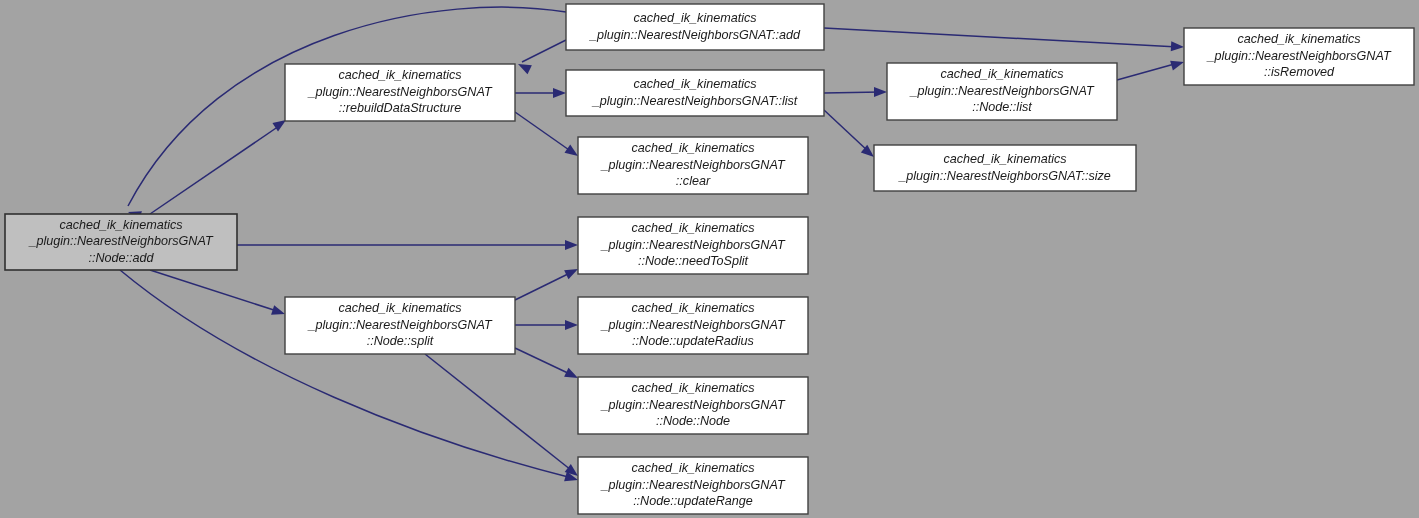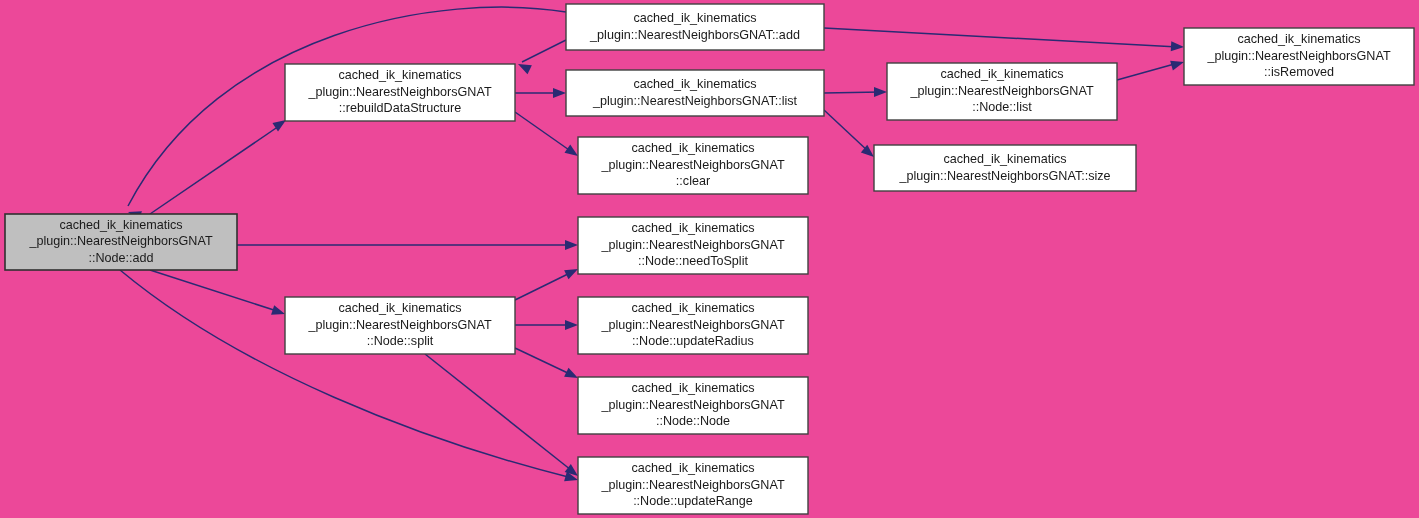--- a/index.html
+++ b/index.html
@@ -1,17 +1,17 @@
 <!DOCTYPE html>
 <html><head>
 <meta charset="utf-8">
 <style>
   html,body{margin:0;padding:0;background:#ffffff;}
   body{font-family:"Liberation Sans","DejaVu Sans",sans-serif;}
-  #graph-root{position:relative;width:1419px;height:518px;background:#ec4899;overflow:hidden;}
+  #graph-root{position:relative;width:1419px;height:518px;background:#a3a3a3;overflow:hidden;font-style:italic;}
   svg.callgraph{display:block;width:1419px;height:518px;}
   .node-box{fill:#ffffff;stroke:#404040;stroke-width:1.4;}
   .node-box.highlight{fill:#bfbfbf;stroke:#303030;stroke-width:1.6;}
   .node-label{font-family:"Liberation Sans","DejaVu Sans",sans-serif;font-size:12.6px;fill:#1a1a1a;text-anchor:middle;dominant-baseline:middle;}
   .edge{fill:none;stroke:#2a2a73;stroke-width:1.5;}
   .edge-head{fill:#2a2a73;stroke:none;}
   .node-group{cursor:default;}
 </style>
 </head>
 <body>

